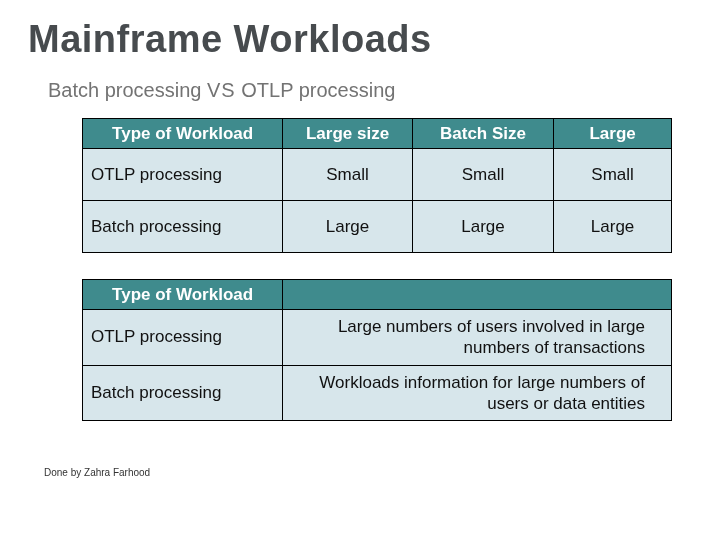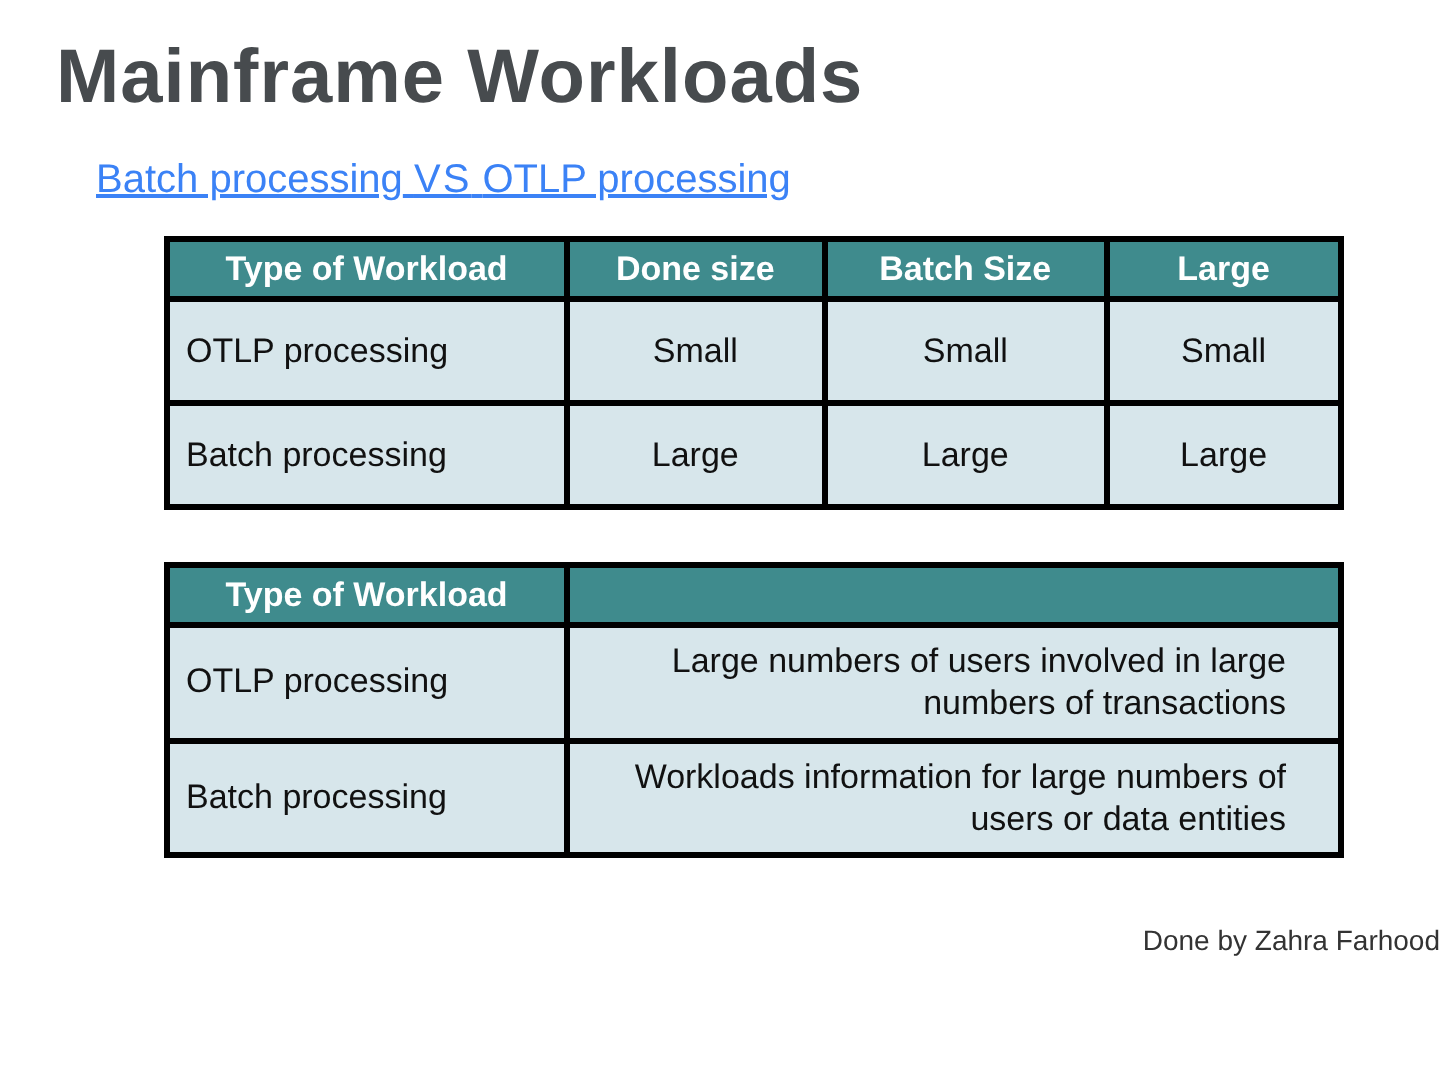--- a/index.html
+++ b/index.html
@@ -19,42 +19,41 @@
   .title {
     font-size: 38px;
     font-weight: 700;
     color: #474b4e;
     letter-spacing: 0.5px;
     margin-bottom: 18px;
     margin-left: -2px;
   }
   .subtitle {
     font-size: 20px;
-    color: #3b82f6;
+    color: #737373;
     margin-left: 18px;
     margin-bottom: 16px;
-    text-decoration: underline;
   }
   .subtitle .vs {
     font-variant: small-caps;
     font-size: 20px;
     letter-spacing: 1px;
   }
 
   .tbl-wrap {
     margin-left: 52px;
     width: 590px;
   }
   table {
     border-collapse: collapse;
     width: 100%;
     table-layout: fixed;
   }
   th, td {
-    border: 3px solid #000000;
+    border: 1px solid #000000;
     text-align: center;
     vertical-align: middle;
     font-size: 17px;
   }
   th {
     background: #3f8b8d;
     color: #fff;
     font-weight: 700;
     height: 30px;
   }
@@ -82,22 +81,22 @@
     text-align: right;
     padding: 6px 26px;
     line-height: 1.25;
   }
 
   .footer {
     position: absolute;
     bottom: 22px;
     left: 0;
     width: 720px;
-    text-align: right;
-    font-size: 14px;
+    text-align: left;
+    font-size: 10px;
     color: #333;
     padding-left: 44px;
   }
 </style>
 </head>
 <body>
 
 <div class="slide">
 
   <div class="title">Mainframe Workloads</div>
@@ -113,21 +112,21 @@
     <table class="tbl1">
       <colgroup>
           <col class="c0">
           <col class="c1">
           <col class="c2">
           <col class="c3">
         </colgroup>
       <tbody>
           <tr>
         <th>Type of Workload</th>
-        <th>Done size</th>
+        <th>Large size</th>
         <th>Batch Size</th>
         <th>Large</th>
       </tr>
       <tr>
         <td class="rowhead">OTLP processing</td>
         <td>Small</td>
         <td>Small</td>
         <td>Small</td>
       </tr>
       <tr>

